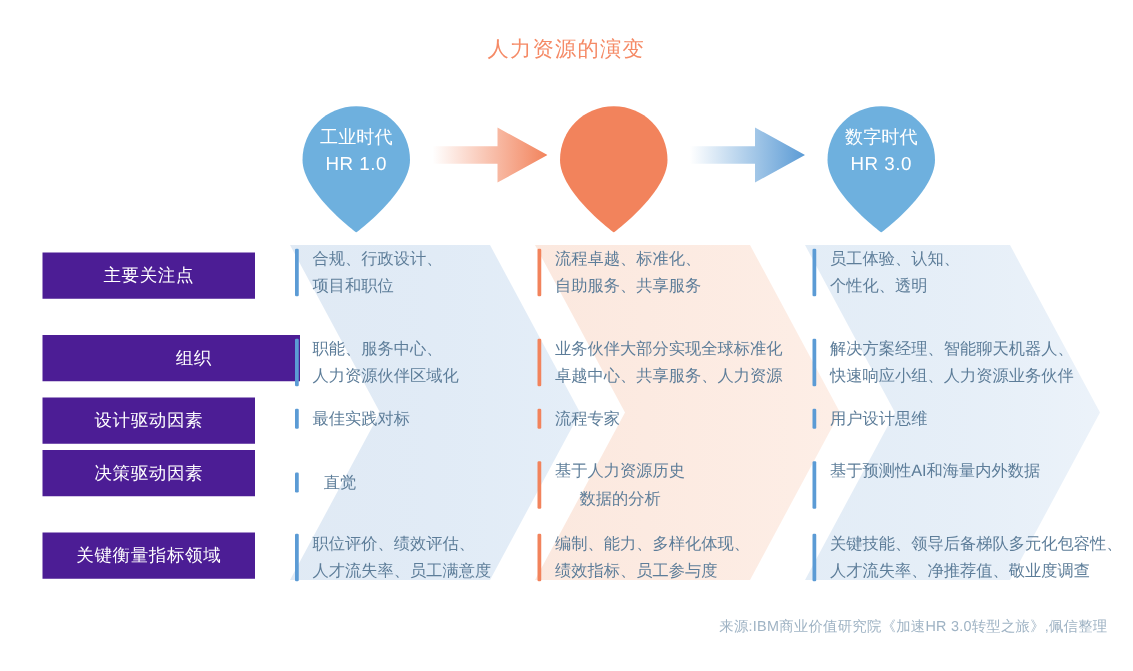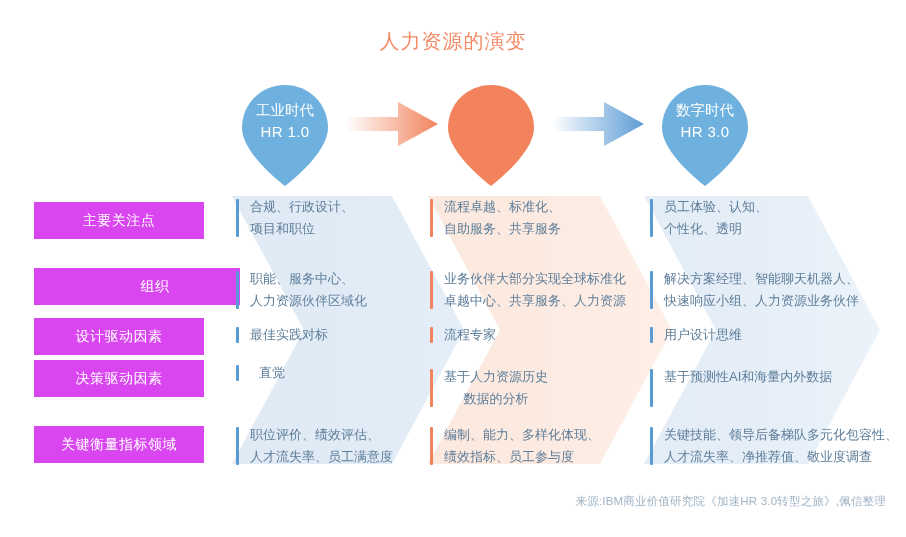--- a/index.html
+++ b/index.html
@@ -16,21 +16,21 @@
     color: #5a7893;
   }
 
   
   #infographic-title {
     position: absolute;
     top: 28px;
     left: 0;
     width: 906px;
     text-align: center;
-    font-size: 20px;
+    font-size: 17px;
     color: #f58a66;
     letter-spacing: 1px;
   }
 
   
   .bg-chevron {
     position: absolute;
     top: 196px;
     height: 268px;
     z-index: 0;
@@ -92,21 +92,21 @@
   
   #row-label-column {
     position: absolute;
     left: 34px;
     top: 196px;
     width: 170px;
     z-index: 2;
   }
   .row-label {
     height: 37px;
-    background: #d946ef;
+    background: #4c1d95;
     color: #ffffff;
     font-size: 14px;
     display: flex;
     align-items: center;
     justify-content: center;
     letter-spacing: 0.5px;
   }
 
   
   .content-col {
@@ -270,21 +270,21 @@
         <span class="cell-line">职能、服务中心、</span>
         <span class="cell-line">人力资源伙伴区域化</span>
       </div>
     </div>
     <div class="cell" style="position: absolute; top: 128px; left: 0px;">
       <span class="cell-bar" style="height: 16px;"></span>
       <div class="cell-lines">
         <span class="cell-line">最佳实践对标</span>
       </div>
     </div>
-    <div class="cell" style="position: absolute; top: 166px; left: 0px; padding-left: 23px;">
+    <div class="cell" style="position: absolute; top: 179px; left: 0px; padding-left: 23px;">
       <span class="cell-bar" style="height: 16px;"></span>
       <div class="cell-lines">
         <span class="cell-line">直觉</span>
       </div>
     </div>
     <div class="cell" style="position: absolute; top: 228px; left: 0px;">
       <span class="cell-bar" style="height: 38px;"></span>
       <div class="cell-lines">
         <span class="cell-line">职位评价、绩效评估、</span>
         <span class="cell-line">人才流失率、员工满意度</span>

